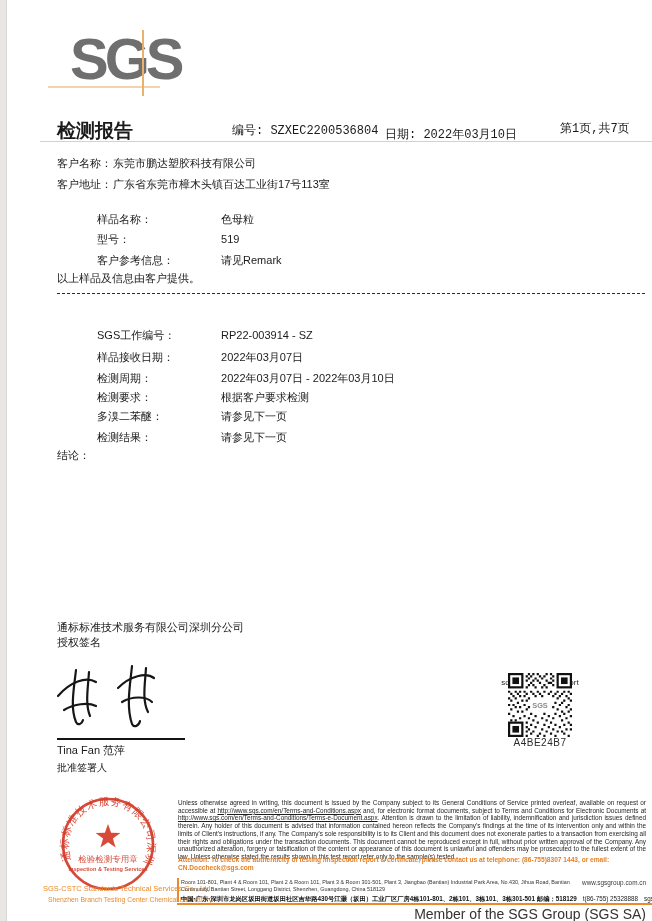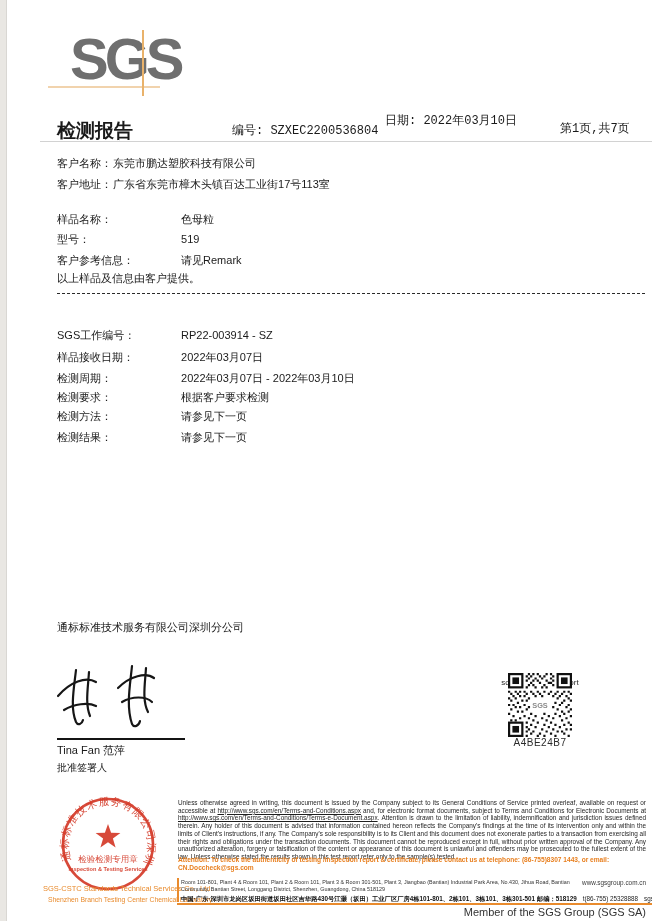--- a/index.html
+++ b/index.html
@@ -9,28 +9,28 @@
   .edge-strip{left:0;top:0;width:6px;height:921px;background:#e9e7e3;border-right:1px solid #d9d7d3;}
   
   .logo-text{left:70px;top:30px;font-size:58px;font-weight:bold;color:#6f6f6f;
              letter-spacing:-4px;line-height:1;font-family:"Liberation Sans",sans-serif;}
   .logo-hline{left:48px;top:86px;width:112px;height:2px;background:#f1d3ad;}
   .logo-vline{left:142px;top:30px;width:2px;height:66px;background:#e9b26b;}
   
   .doc-title{left:57px;top:118px;font-size:19px;font-weight:bold;}
   .hdr-meta{font-size:12px;white-space:nowrap;font-family:Liberation Mono, monospace;}
   .hdr-no{left:232px;top:122px;}
-  .hdr-date{left:385px;top:112px;}
+  .hdr-date{left:385px;top:126px;}
   .hdr-page{left:560px;top:120px;}
   .hairline{left:40px;top:141px;width:612px;height:1px;background:#d2d2d2;}
   
   .row{position:absolute;left:57px;font-size:11px;white-space:nowrap;}
   .lbl{display:inline-block;}
   .w53{width:53px;}
-  .w121{width:121px;}
+  .w121{width:121px;margin-left:40px;}
   .dashed-sep{left:57px;top:293px;width:588px;border-top:1.6px dashed #2a2a2a;height:0;}
   .conclusion{left:57px;top:448px;width:575px;display:flex;font-size:11px;}
   .conclusion .lbl{flex:0 0 121px;}
   .conclusion .txt{width:450px;line-height:17px;text-align:justify;}
   
   .sig-company{left:57px;top:620px;font-size:11px;line-height:15px;}
   .sig-svg{left:52px;top:658px;}
   .sig-line{left:57px;top:738px;width:128px;height:2px;background:#141414;}
   .sig-name{left:57px;top:743px;font-size:11px;}
   .sig-title{left:57px;top:761px;font-size:10px;}
@@ -50,21 +50,21 @@
   .addr-block{left:181px;top:879px;width:465px;}
   .addr-line1{display:flex;justify-content:space-between;align-items:flex-start;}
   .addr-en{font-size:5.4px;color:#333;width:390px;line-height:6.5px;}
   .addr-web{font-size:6.4px;color:#3a3a3a;white-space:nowrap;}
   .addr-line2{display:flex;justify-content:space-between;margin-top:3px;}
   .addr-cn{font-size:6.3px;font-weight:bold;color:#111;white-space:nowrap;}
   .addr-tel{font-size:6.3px;color:#222;white-space:nowrap;margin-left:6px;}
   .addr-mail{font-size:6.3px;color:#222;white-space:nowrap;margin-left:6px;}
   .foot-vline{left:177px;top:878px;width:2px;height:24px;background:#e98b2d;}
   .foot-hline{left:177px;top:903px;width:475px;height:2px;background:#e98b2d;}
-  .member{right:6px;top:906px;font-size:11px;color:#333;}
+  .member{right:6px;top:906px;font-size:14px;color:#333;}
 </style>
 </head>
 <body>
 
 <div class="abs edge-strip"></div>
 
 <div class="abs logo-text">SGS</div>
 <div class="abs logo-hline"></div>
 <div class="abs logo-vline"></div>
 
@@ -113,33 +113,35 @@
 </div>
 <div class="row" style="top:371px">
   <span class="lbl w121">检测周期：</span>
   <span>2022年03月07日 - 2022年03月10日</span>
 </div>
 <div class="row" style="top:390px">
   <span class="lbl w121">检测要求：</span>
   <span>根据客户要求检测</span>
 </div>
 <div class="row" style="top:409px">
-  <span class="lbl w121">检测方法：</span>
+  <span class="lbl w121">多溴二苯醚：</span>
   <span>请参见下一页</span>
 </div>
 <div class="row" style="top:430px">
   <span class="lbl w121">检测结果：</span>
   <span>请参见下一页</span>
 </div>
 
 <div class="abs conclusion">
+  <span class="lbl">结论：</span>
 </div>
 
 <div class="abs sig-company">
   <div>通标标准技术服务有限公司深圳分公司</div>
+  <div>授权签名</div>
 </div>
 <svg class="abs sig-svg" width="140" height="80" viewBox="0 0 140 80">
   <g fill="none" stroke="#161616" stroke-width="2.2" stroke-linecap="round">
     <path d="M6,38 C18,24 34,18 44,24"></path>
     <path d="M24,12 C22,30 18,50 24,64 C26,68 30,66 31,62"></path>
     <path d="M37,14 C36,30 33,46 38,58"></path>
     <path d="M12,52 C22,46 36,44 44,48"></path>
     <path d="M66,30 C78,18 94,14 102,20"></path>
     <path d="M80,8 C78,28 74,48 80,66 C82,70 87,68 88,63"></path>
     <path d="M94,10 C93,26 90,42 96,54"></path>

